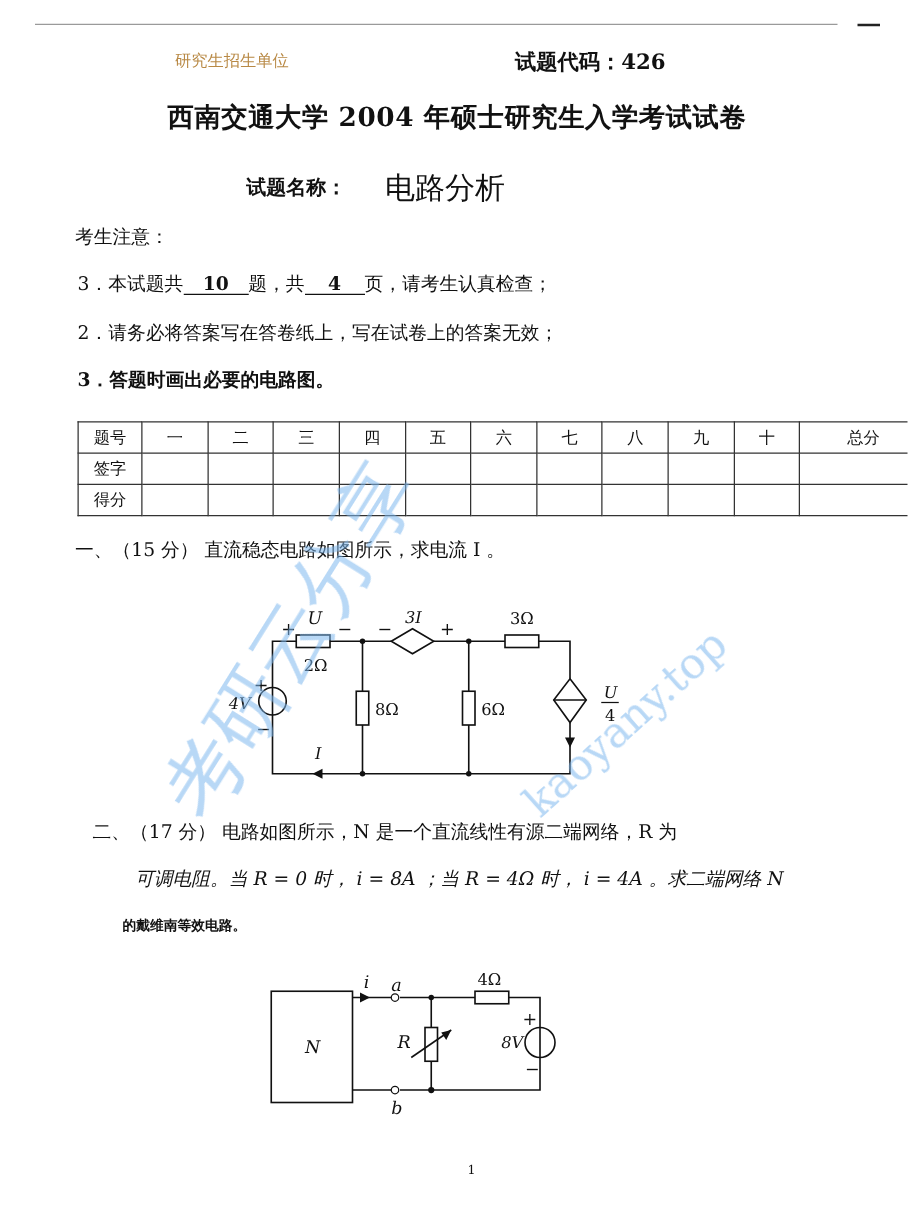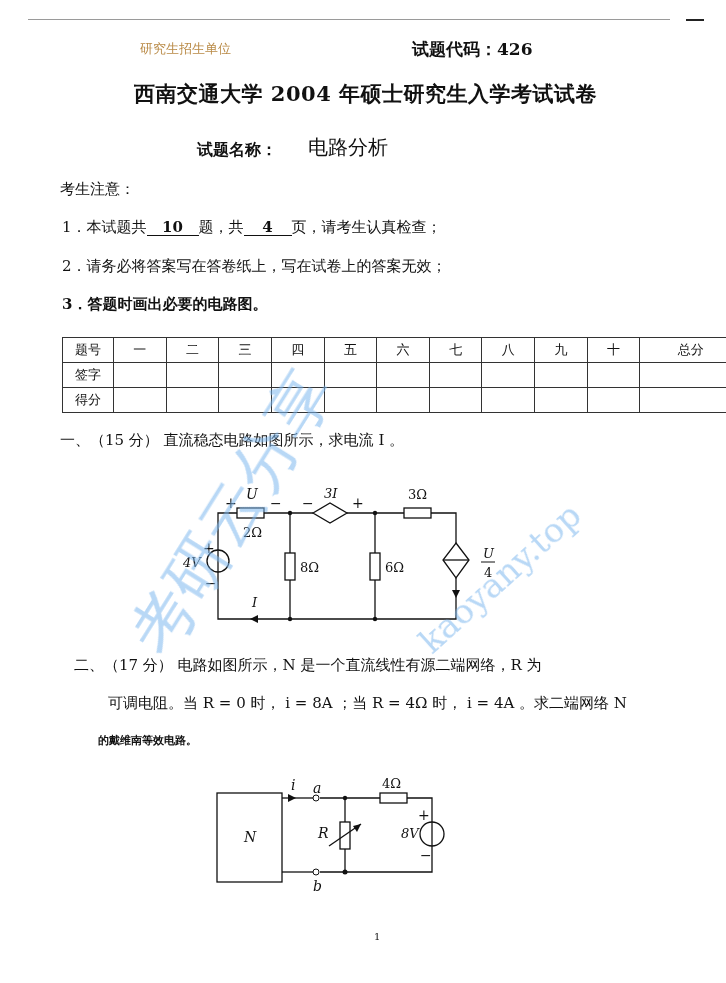--- a/index.html
+++ b/index.html
@@ -4,51 +4,51 @@
 <style>
   html,body{margin:0;padding:0;background:#fff;}
   body{width:726px;height:983px;position:relative;overflow:hidden;font-family:"DejaVu Serif","Liberation Serif",serif;color:#111;}
   .abs{position:absolute;}
   .topline{left:28px;top:19px;width:642px;height:1px;background:#9a9a9a;}
   .topdash{left:686px;top:19px;width:18px;height:2px;background:#222;}
   .stamp{left:140px;top:40px;font-size:13px;color:#a16207;letter-spacing:0px;opacity:.75;}
   .code{left:412px;top:38px;font-size:17px;font-weight:bold;}
   .title{left:134px;top:80px;font-size:21px;font-weight:bold;letter-spacing:0.5px;}
   .subj-label{left:197px;top:140px;font-size:16px;font-weight:bold;}
-  .subj{left:308px;top:134px;font-size:20px;}
+  .subj{left:308px;top:134px;font-size:24px;}
   .note-h{left:60px;top:180px;font-size:15px;}
   .line{left:62px;font-size:15px;}
   .l1{top:218px;} .l2{top:257px;} .l3{top:295px;font-weight:bold;}
   .u{display:inline-block;border-bottom:1px solid #111;text-align:center;font-weight:bold;line-height:16px;}
   table.score{position:absolute;left:62px;top:337px;border-collapse:collapse;width:680px;}
   table.score td{border:1px solid #333;height:24px;text-align:center;font-size:13px;padding:0;}
   table.score td.h{width:50px;font-size:13px;}
   .q1{left:60px;top:431px;font-size:15px;}
   .q2a{left:74px;top:656px;font-size:15px;}
-  .q2b{left:108px;top:694px;font-size:15px;}
+  .q2b{left:108px;top:694px;font-size:15px;font-style:italic;}
   .q2c{left:98px;top:733px;font-size:11px;font-weight:bold;font-family:Liberation Mono, monospace;}
   .pageno{left:374px;top:931px;font-size:10px;}
   svg text{font-family:"DejaVu Serif","Liberation Serif",serif;}
   .wm{pointer-events:none;}
 </style>
 </head>
 <body>
 
 <div class="abs topline"></div>
 <div class="abs topdash"></div>
 
 <div class="abs stamp">研究生招生单位</div>
 <div class="abs code"><span>试题代码：</span><span>426</span></div>
 <div class="abs title">西南交通大学 2004 年硕士研究生入学考试试卷</div>
 <div class="abs subj-label">试题名称：</div>
 <div class="abs subj">电路分析</div>
 
 <div class="abs note-h">考生注意：</div>
 <div class="abs line l1">
-  <span>1．本试题共</span><span class="u" style="width:52px">10</span><span>题，共</span><span class="u" style="width:48px">4</span><span>页，请考生认真检查；</span>
+  <span>3．本试题共</span><span class="u" style="width:52px">10</span><span>题，共</span><span class="u" style="width:48px">4</span><span>页，请考生认真检查；</span>
 </div>
 <div class="abs line l2">2．请务必将答案写在答卷纸上，写在试卷上的答案无效；</div>
 <div class="abs line l3">3．答题时画出必要的电路图。</div>
 
 <table class="score">
   <tbody>
       <tr>
     <td class="h">题号</td>
     <td>一</td>
     <td>二</td>

